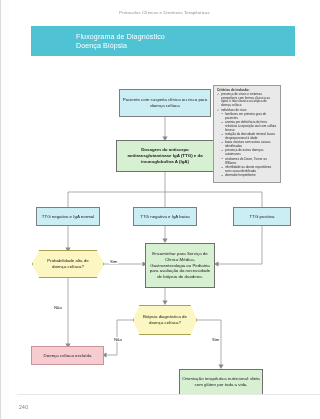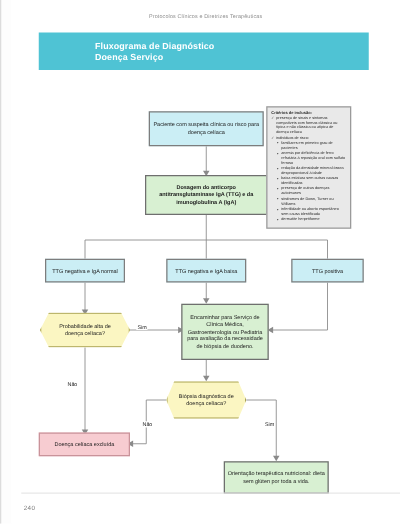--- a/index.html
+++ b/index.html
@@ -34,21 +34,21 @@
   
   .title-banner{
     position:absolute;
     left:22px;top:26px;
     width:264px;height:30px;
     background:#4fc3d4;
   }
   .title-banner .line{
     position:absolute;left:9px;
     color:#ffffff;
-    font-weight:bold;
+    font-weight:normal;
     font-size:7.1px;
     letter-spacing:.1px;
     padding-left:36px;
   }
   .title-banner .l1{top:7px;}
   .title-banner .l2{top:16px;}
 
   
   .folio{
     position:absolute;
@@ -134,21 +134,21 @@
 </head>
 <body>
 
 <div class="page">
   <div class="page-inner">
 
     <div class="running-head">Protocolos Clínicos e Diretrizes Terapêuticas</div>
 
     <div class="title-banner">
       <div class="line l1">Fluxograma de Diagnóstico</div>
-      <div class="line l2">Doença Serviço</div>
+      <div class="line l2">Doença Biópsia</div>
     </div>
 
     <div class="flow">
 
       <svg width="320" height="419">
         <g stroke="#8a8a8a" stroke-width="0.7" fill="none">
 
           <line x1="156" y1="117" x2="156" y2="139"></line>
 
           <line x1="156" y1="172" x2="156" y2="192"></line>

